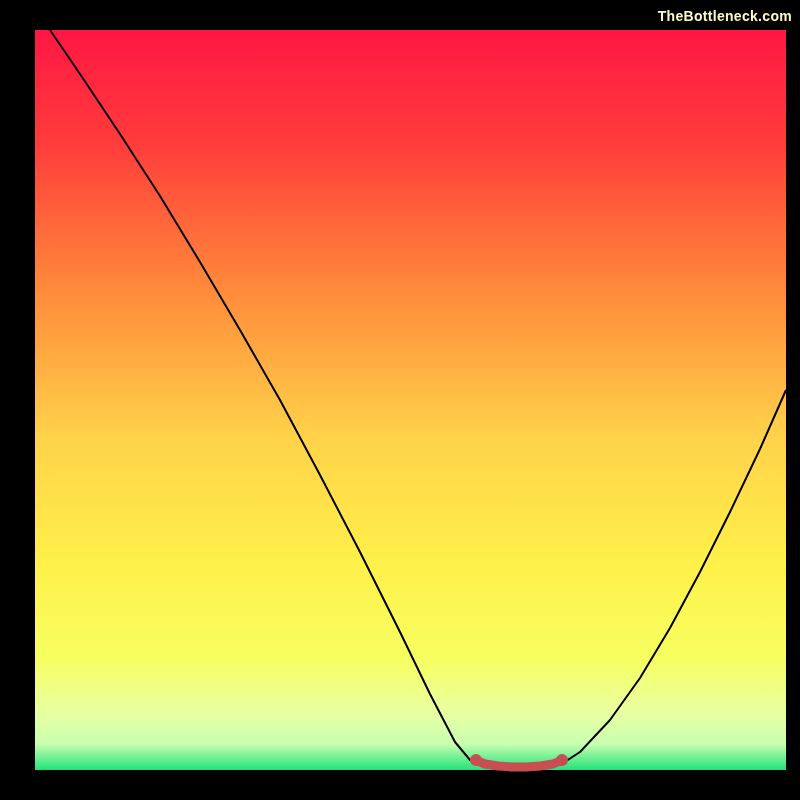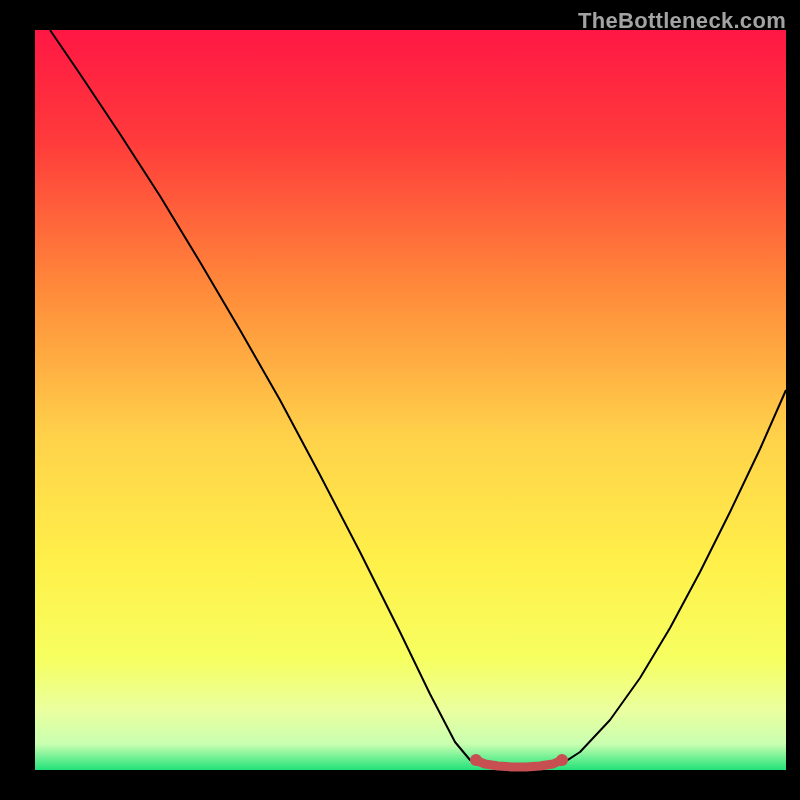--- a/index.html
+++ b/index.html
@@ -1,23 +1,23 @@
 <!DOCTYPE html>
 <html><head>
 <meta charset="utf-8">
 <style>
   * { margin: 0; padding: 0; box-sizing: border-box; }
   body { width: 800px; height: 800px; background: #000; position: relative; font-family: Arial, sans-serif; }
   .canvas { position: absolute; top: 0; left: 0; width: 800px; height: 800px; }
   .watermark {
     position: absolute;
     top: 8px;
-    right: 14px;
-    color: #a3a3a3;
-    font-size: 22px;
+    right: 8px;
+    color: #fef9c3;
+    font-size: 14px;
     font-weight: bold;
     letter-spacing: 0.3px;
     z-index: 10;
   }
 </style>
 </head>
 <body>
 
 <svg class="canvas" viewBox="0 0 800 800" xmlns="http://www.w3.org/2000/svg">
   <defs>

